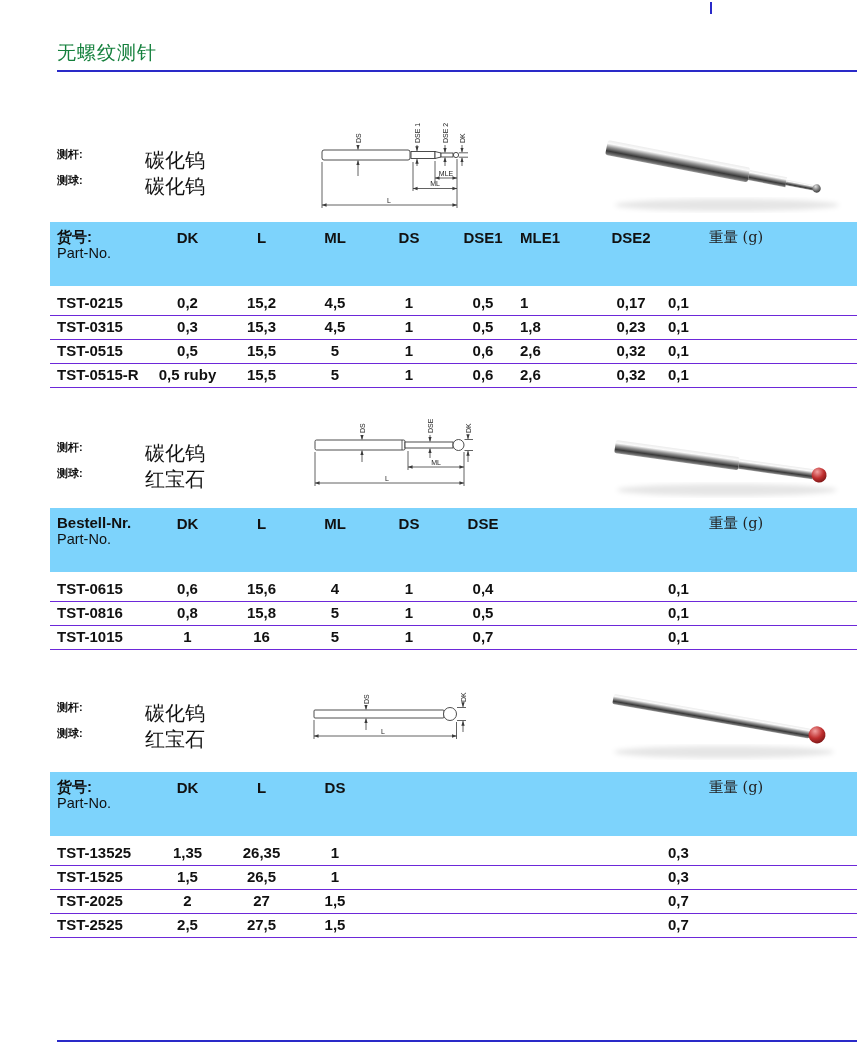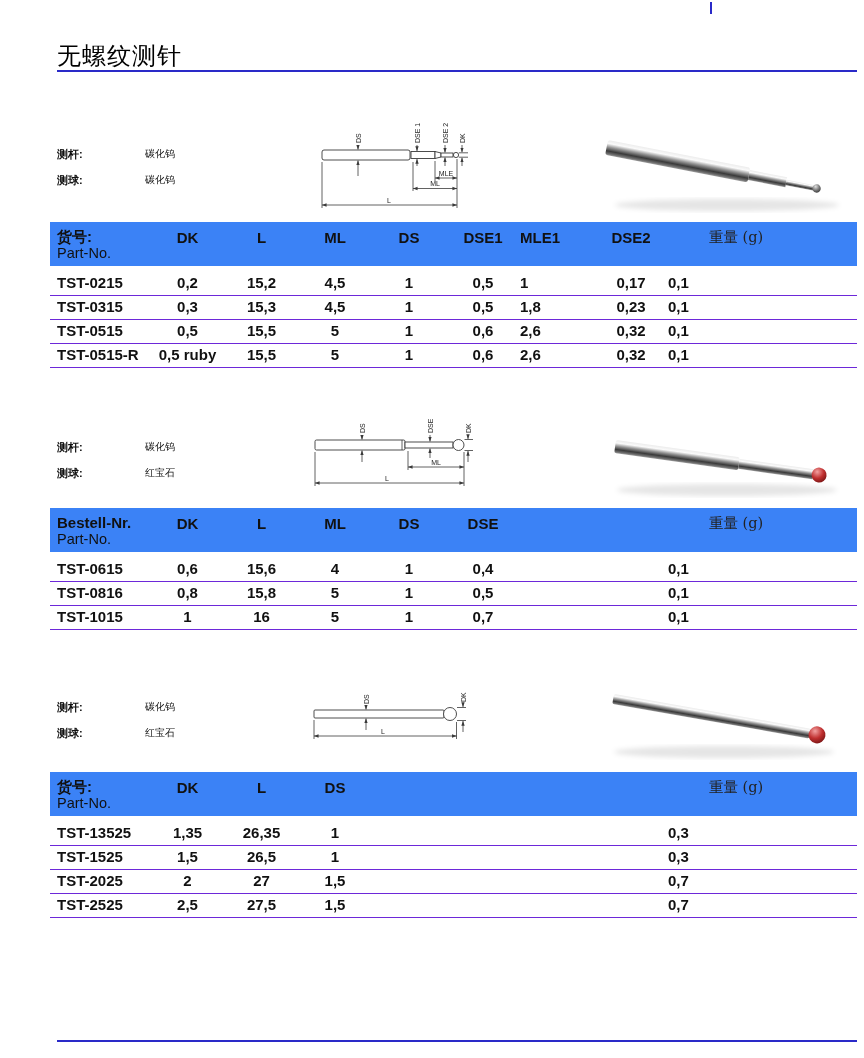--- a/index.html
+++ b/index.html
@@ -1,29 +1,29 @@
 <!DOCTYPE html>
 <html><head>
 <meta charset="utf-8">
 <style>
   html,body{margin:0;padding:0;background:#ffffff;}
   #page{position:relative;width:864px;height:1058px;background:#ffffff;overflow:hidden;
         font-family:"Liberation Sans","DejaVu Sans",sans-serif;color:#111;}
   .abs{position:absolute;}
   
-  .page-title{left:57px;top:40px;font-size:24px;color:#000000;letter-spacing:1px;
+  .page-title{left:57px;top:40px;font-size:19px;color:#15803d;letter-spacing:1px;
               font-family:Liberation Sans, sans-serif;}
   .rule{left:57px;width:800px;height:2px;background:#2a2ac8;}
   .corner-tick{left:710px;top:2px;width:2px;height:12px;background:#2a2ac8;}
   
   .spec-label{font-weight:bold;font-size:11px;left:57px;}
-  .spec-value{font-size:10px;left:145px;}
+  .spec-value{font-size:20px;left:145px;}
   
   .tbl{position:absolute;left:50px;width:807px;}
-  .thead{position:relative;height:44px;background:#3b82f6;}
+  .thead{position:relative;height:64px;background:#7dd3fc;}
   .th-part1{position:absolute;top:6px;left:7px;font-weight:bold;font-size:15px;}
   .th-part2{position:absolute;top:23px;left:7px;font-size:14.5px;font-weight:normal;}
   .hc{position:absolute;top:7px;font-weight:bold;font-size:15px;text-align:center;}
   .hw{position:absolute;top:6px;left:636px;width:100px;text-align:center;
       font-family:"DejaVu Serif","Liberation Serif",serif;font-size:14.5px;color:#222;}
   .tbody{position:relative;margin-top:6px;}
   .tr{position:relative;height:23px;border-bottom:1px solid #6d28d9;font-weight:bold;}
   .td{position:absolute;top:2px;font-size:15px;white-space:nowrap;}
   .part{left:7px;width:95px;text-align:left;}
   .c1{left:100px;width:75px;text-align:center;}

